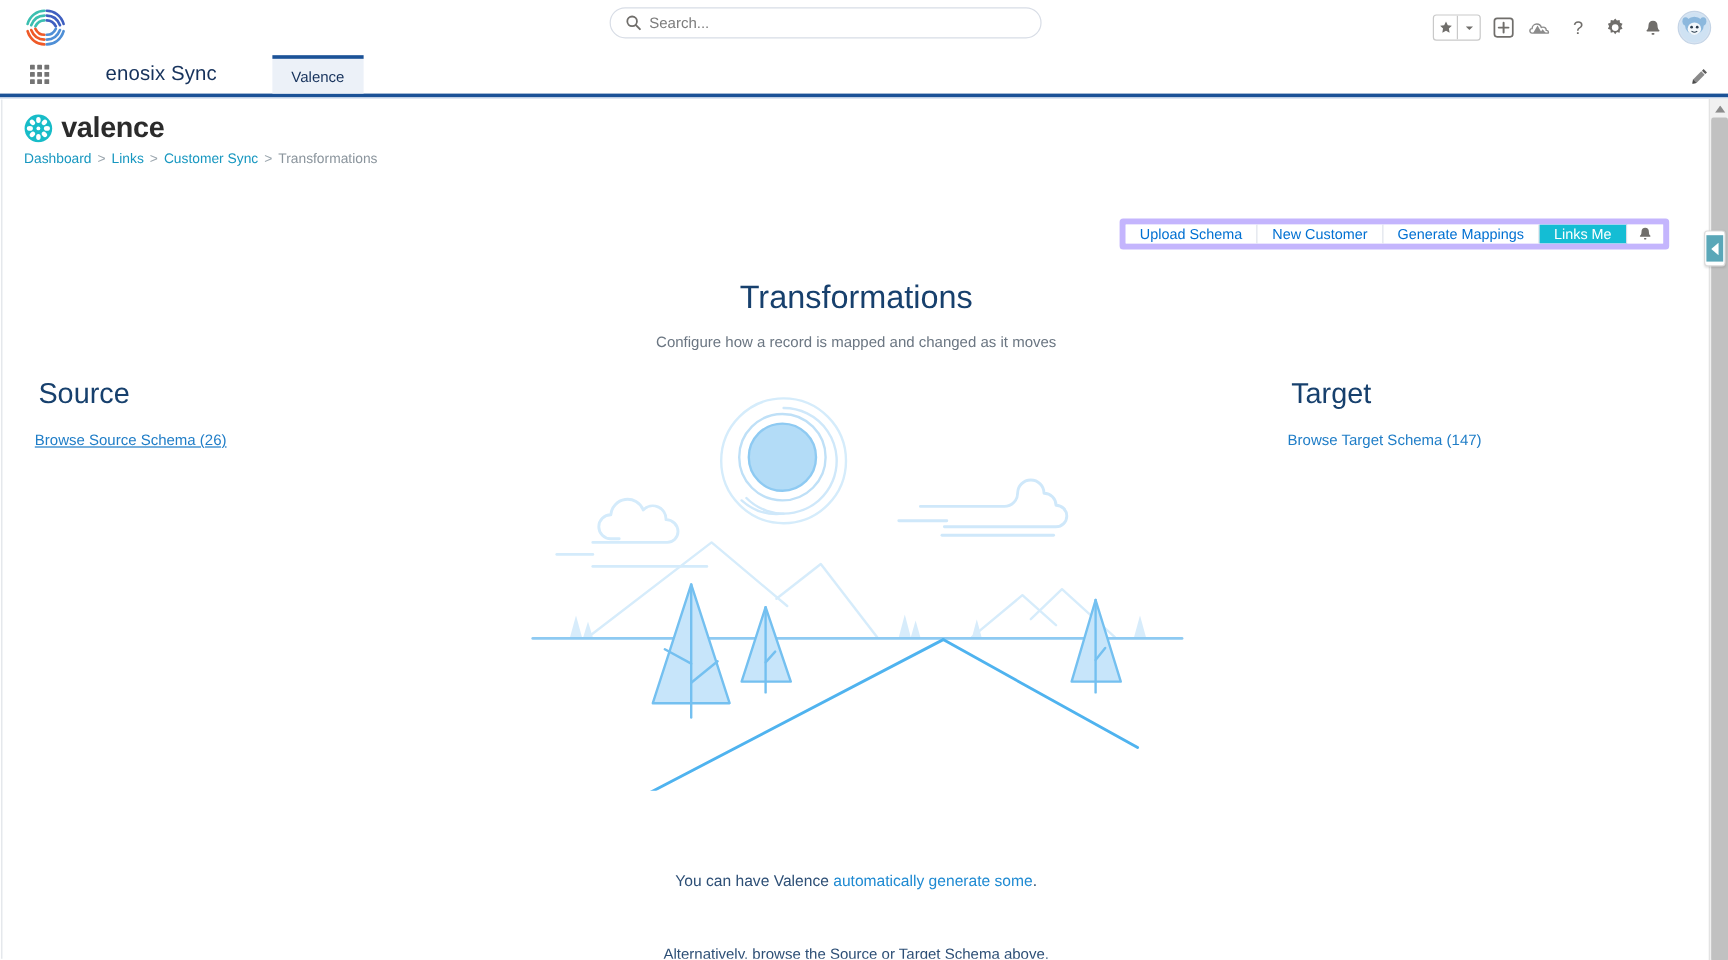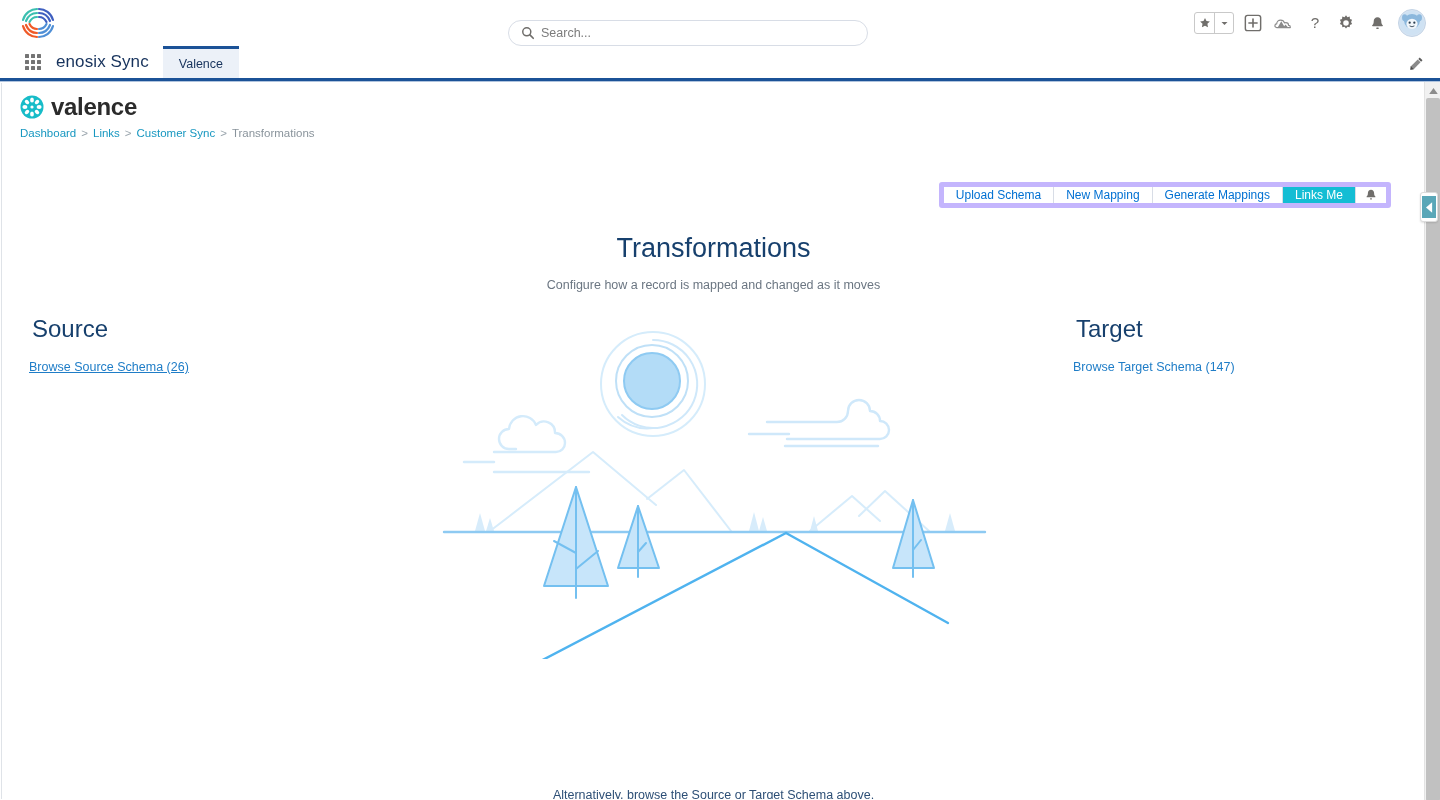--- a/index.html
+++ b/index.html
@@ -22,21 +22,21 @@
     padding: 0 10px 0 10px;
   }
   .sf-logo {
     width: 40px; height: 40px;
     margin-left: 8px;
     flex: 0 0 auto;
   }
   .sf-search-wrap {
     position: absolute;
     left: 508px;
-    top: 20px;
+    top: 6px;
     width: 360px;
     height: 18px;
   }
   .sf-search {
     width: 100%; height: 26px;
     border: 1px solid #d8dde6;
     border-radius: 14px;
     background: #fff;
     padding: 0 10px 0 32px;
     font-size: 12.5px;
@@ -87,20 +87,21 @@
   }
 
   
   .app-nav {
     position: relative;
     height: 35px;
     background: #fff;
     display: flex;
     align-items: stretch;
     border-bottom: 3px solid #1b5297;
+    gap: 32px;
   }
   .waffle {
     width: 34px;
     display: flex; align-items: center; justify-content: center;
     margin-left: 16px;
   }
   .waffle-grid {
     display: grid;
     grid-template-columns: repeat(3, 4px);
     grid-template-rows: repeat(3, 4px);
@@ -499,21 +500,21 @@
         <a href="#">Links</a>
         <span class="sep">&gt;</span>
         <a href="#">Customer Sync</a>
         <span class="sep">&gt;</span>
         <span class="current">Transformations</span>
       </div>
     </div>
 
     <div class="v-actions">
       <div class="v-btn">Upload Schema</div>
-      <div class="v-btn">New Mapping</div>
+      <div class="v-btn">New Customer</div>
       <div class="v-btn">Generate Mappings</div>
       <div class="v-btn primary">Links Me</div>
       <div class="v-btn bell">
         <svg viewBox="0 0 20 20" width="14" height="14">
           <path d="M10 2.6 c-2.7 0-4.4 2-4.4 4.6 0 3.3-1.1 4.2-1.8 4.9 -.4.4-.1 1.1.5 1.1 h11.4 c.6 0 .9-.7.5-1.1
                    -.7-.7-1.8-1.6-1.8-4.9 0-2.6-1.7-4.6-4.4-4.6z" fill="#706e6b"></path>
           <rect x="8.6" y="14.7" width="2.8" height="1.7" rx="0.6" fill="#706e6b"></rect>
         </svg>
       </div>
     </div>
@@ -584,20 +585,23 @@
         </g>
 
         <g>
           <path d="M451 249 L471 181 L492 249 Z" fill="#c7e5fa" stroke="#74c0f0" stroke-width="2" stroke-linejoin="round"></path>
           <line x1="471" y1="181" x2="471" y2="258" stroke="#74c0f0" stroke-width="2" stroke-linecap="round"></line>
           <line x1="479" y1="221" x2="471" y2="231" stroke="#74c0f0" stroke-width="2" stroke-linecap="round"></line>
         </g>
       </svg>
     </div>
 
+    <div class="empty-sub">
+      <span>You can have Valence </span><a href="#">automatically generate some</a><span>.</span>
+    </div>
     <div class="empty-alt">Alternatively, browse the Source or Target Schema above.</div>
   </div>
 
   <div class="scroll-col">
     <div class="scroll-up">
       <svg viewBox="0 0 10 7" width="9" height="6">
         <path d="M5 0 L10 7 L0 7 Z" fill="#8c8c8c"></path>
       </svg>
     </div>
     <div class="scroll-thumb"></div>

